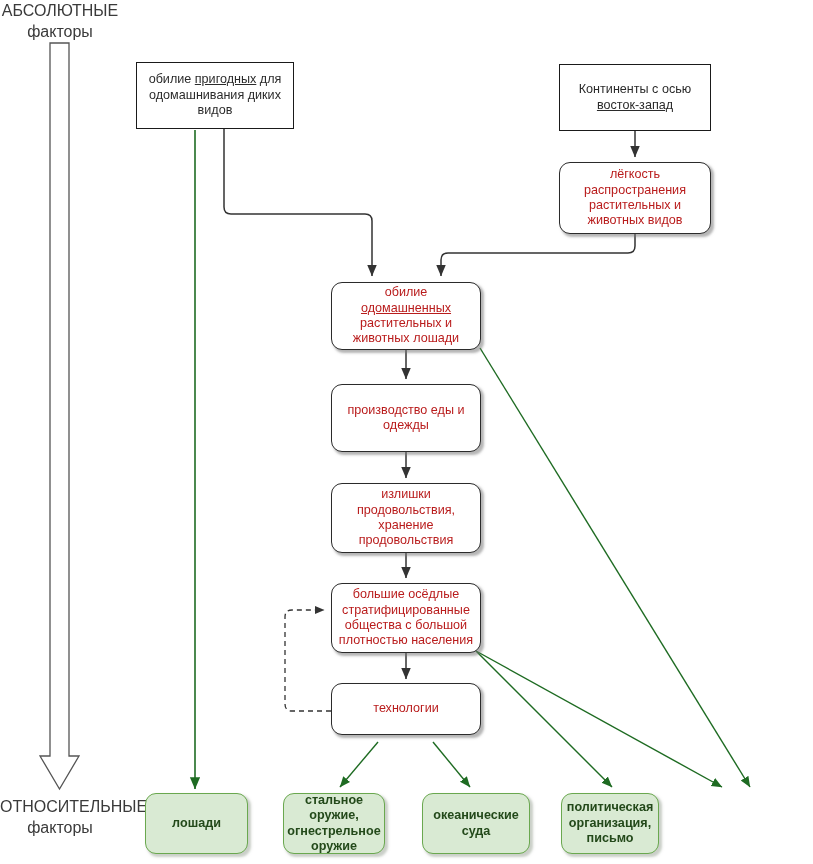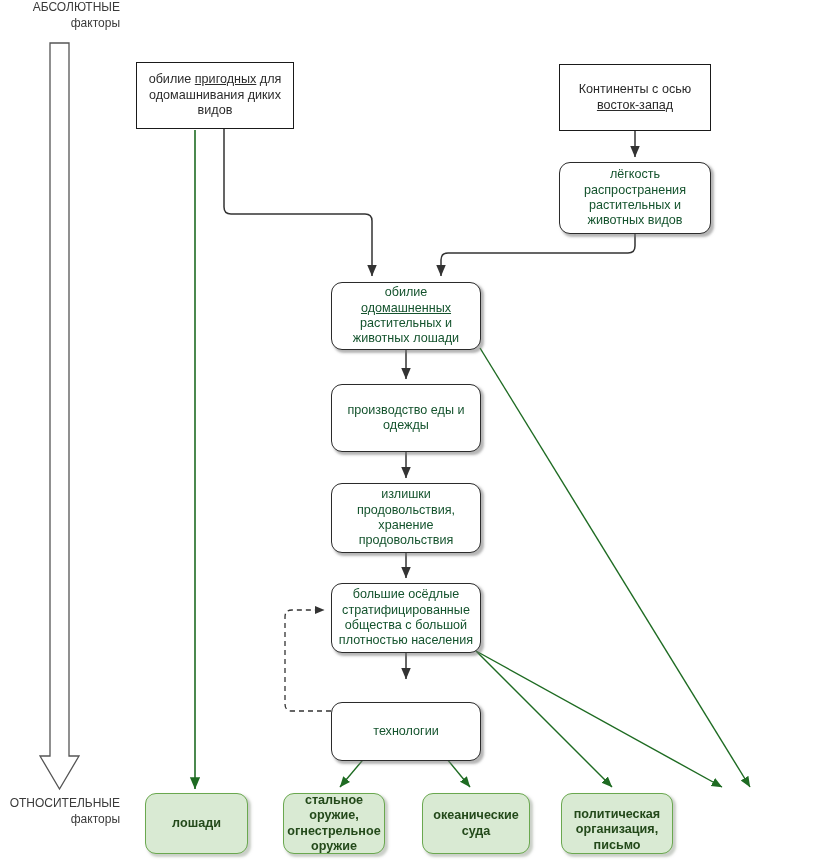--- a/index.html
+++ b/index.html
@@ -42,21 +42,21 @@
     background: #ffffff;
     color: #2b2b2b;
     font-size: 12.6px;
   }
 
   
   .node.round {
     border: 1.4px solid #2b2b2b;
     border-radius: 11px;
     background: #ffffff;
-    color: #14532d;
+    color: #b91c1c;
     font-size: 12.6px;
     box-shadow: 2.5px 2.5px 2.5px rgba(120,120,120,0.55);
   }
 
   
   .node.green {
     border: 1.5px solid #6aa84f;
     border-radius: 11px;
     background: #d9ead3;
     color: #23491a;
@@ -64,22 +64,22 @@
     font-weight: bold;
     box-shadow: 2.5px 2.5px 2.5px rgba(150,160,145,0.5);
   }
 
   .node .txt { padding: 0 6px; }
   .node .u { text-decoration: underline; }
 
   .axis-label {
     position: absolute;
     color: #3a3a3a;
-    font-size: 12px;
-    text-align: right;
+    font-size: 16px;
+    text-align: center;
     line-height: 1.32;
     white-space: pre-line;
   }
 </style>
 </head>
 <body>
 
 <div id="canvas">
 
   <svg id="wires" viewBox="0 0 813 864">
@@ -155,34 +155,34 @@
   </div>
 
   <div class="node round" style="left:331px; top:483px; width:150px; height:70px;">
     <span class="txt">излишки продовольствия, хранение продовольствия</span>
   </div>
 
   <div class="node round" style="left:331px; top:583px; width:150px; height:70px;">
     <span class="txt">большие осёдлые стратифицированные общества с большой плотностью населения</span>
   </div>
 
-  <div class="node round" style="left:331px; top:702px; width:150px; height:59px;">
+  <div class="node round" style="left:331px; top:683px; width:150px; height:52px;">
     <span class="txt">технологии</span>
   </div>
 
   <div class="node green" style="left:145px; top:793px; width:103px; height:61px;">
     <span class="txt">лошади</span>
   </div>
 
   <div class="node green" style="left:283px; top:793px; width:102px; height:61px;">
     <span class="txt">стальное оружие, огнестрельное оружие</span>
   </div>
 
   <div class="node green" style="left:422px; top:793px; width:108px; height:61px;">
     <span class="txt">океанические суда</span>
   </div>
 
-  <div class="node green" style="left:561px; top:793px; width:112px; height:61px;align-items:flex-end;">
+  <div class="node green" style="left:561px; top:793px; width:98px; height:61px;">
     <span class="txt">политическая организация, письмо</span>
   </div>
 
 
 </div>
 
 </body></html>

